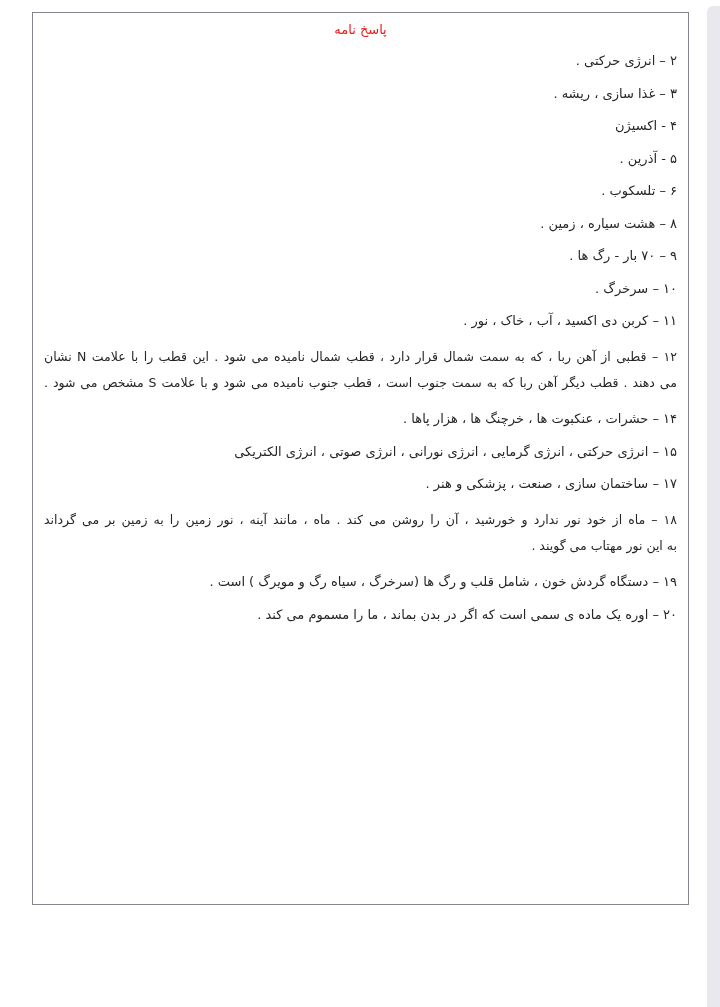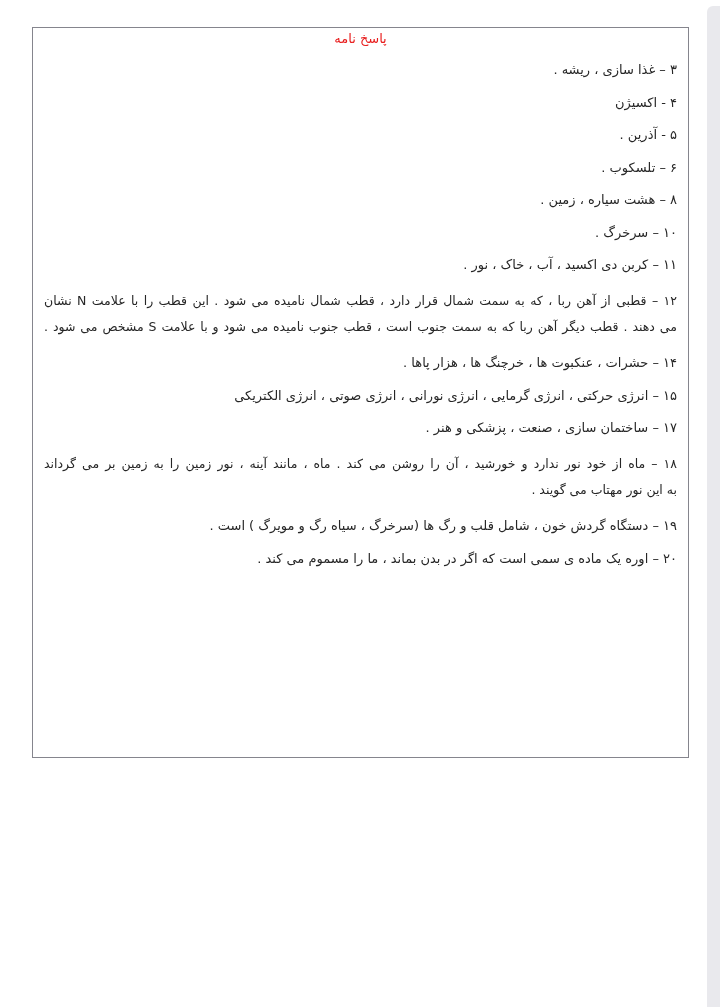--- a/index.html
+++ b/index.html
@@ -16,26 +16,26 @@
     top: 6px;
     right: 0;
     width: 13px;
     height: 1001px;
     background: #e9e9ed;
     border-top-left-radius: 6px;
   }
   .sheet {
     position: absolute;
     left: 32px;
-    top: 27px;
+    top: 12px;
     width: 657px;
-    height: 731px;
+    height: 893px;
     box-sizing: border-box;
     border: 1px solid #85858d;
-    padding: 1px 11px 0 11px;
+    padding: 7px 11px 0 11px;
     color: #262626;
     background: #ffffff;
   }
   .sheet-title {
     color: #e81c1c;
     font-size: 13px;
     line-height: 20px;
     text-align: center;
     margin: 0 0 11px 0;
   }
@@ -60,25 +60,27 @@
   }
 </style>
 </head>
 <body>
 
 <div class="edge-strip"></div>
 
 <div class="sheet" dir="rtl">
   <div class="sheet-title">پاسخ نامه</div>
 
+  <div class="answer">۲ – انرژی حرکتی .</div>
   <div class="answer">۳ – غذا سازی ، ریشه .</div>
   <div class="answer">۴ - اکسیژن</div>
   <div class="answer">۵ - آذرین .</div>
   <div class="answer">۶ – تلسکوب .</div>
   <div class="answer">۸ – هشت سیاره ، زمین .</div>
+  <div class="answer">۹ – ۷۰ بار - رگ ها .</div>
   <div class="answer">۱۰ – سرخرگ .</div>
   <div class="answer">۱۱ – کربن دی اکسید ، آب ، خاک ، نور .</div>
 
   <div class="answer multi">
     <div class="pline jl">۱۲ – قطبی از آهن ربا ، که به سمت شمال قرار دارد ، قطب شمال نامیده می شود . این قطب را با علامت  N نشان</div>
     <div class="pline jl">می دهند . قطب دیگر آهن ربا که به سمت جنوب است ، قطب جنوب نامیده می شود و با علامت  S مشخص می شود .</div>
   </div>
 
   <div class="answer">۱۴ – حشرات ، عنکبوت ها ، خرچنگ ها ، هزار پاها .</div>
   <div class="answer">۱۵ – انرژی حرکتی ، انرژی گرمایی ، انرژی نورانی ، انرژی صوتی ، انرژی الکتریکی</div>

